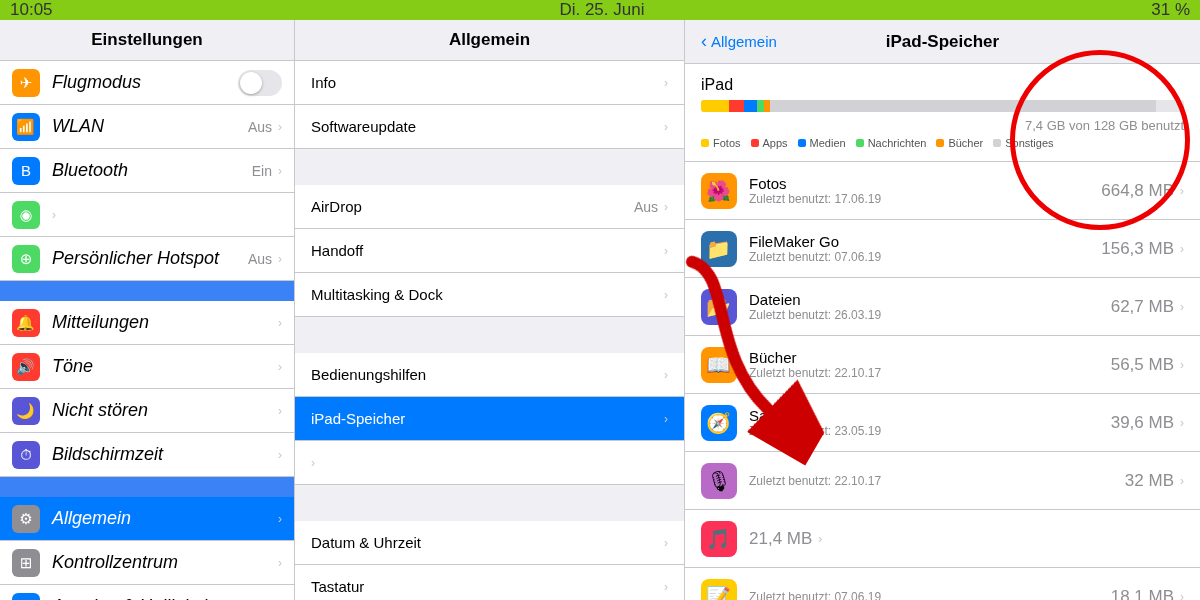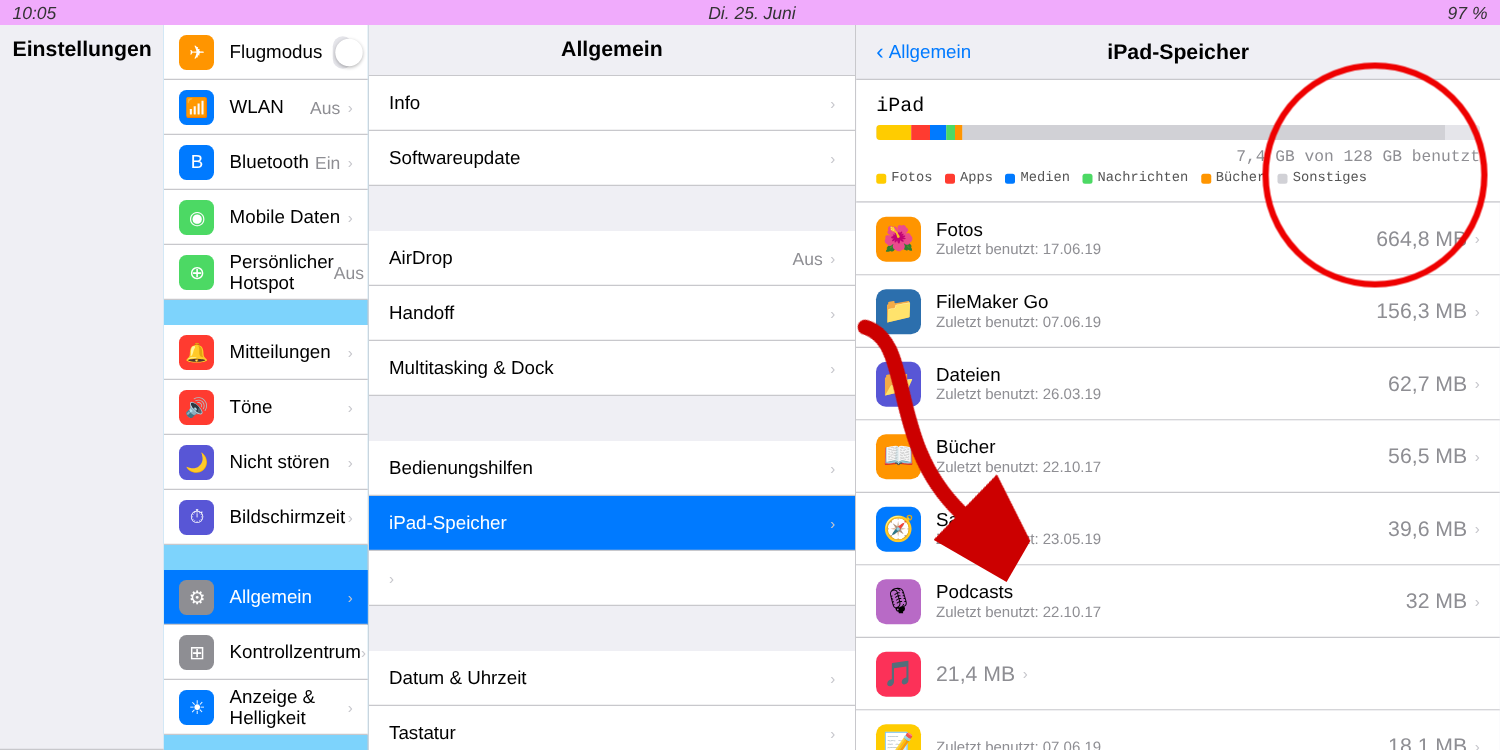--- a/index.html
+++ b/index.html
@@ -1,43 +1,42 @@
 <!DOCTYPE html>
 <html><head>
   <meta charset="utf-8">
   <style>
     * { margin: 0; padding: 0; box-sizing: border-box; }
     body { width: 1200px; height: 600px; overflow: hidden; display: flex; flex-direction: column; font-family: -apple-system, 'Helvetica Neue', Arial, sans-serif; background: #f2f2f7; }
 
     .top-bar {
       height: 20px;
-      background: #f0abfc;
+      background: #84cc16;
       display: flex;
       align-items: center;
       justify-content: space-between;
       padding: 0 10px;
-      font-size: 14px;
+      font-size: 17px;
       color: #333;
       flex-shrink: 0;
-      font-style: italic;
     }
 
     .main-area {
       display: flex;
       flex: 1;
       overflow: hidden;
     }
 
     
     .panel-left {
       width: 295px;
-      background: #7dd3fc;
+      background: #3b82f6;
       border-right: 1px solid #c8c8cc;
       display: flex;
-      flex-direction: row;
+      flex-direction: column;
       flex-shrink: 0;
     }
 
     .panel-header {
       text-align: center;
       padding: 10px;
       font-size: 17px;
       font-weight: 600;
       color: #000;
       background: #efeff4;
@@ -81,22 +80,23 @@
       display: flex;
       align-items: center;
       justify-content: center;
       font-size: 15px;
       color: #fff;
       flex-shrink: 0;
     }
 
     .item-label {
       flex: 1;
-      font-size: 15px;
+      font-size: 18px;
       color: #000;
+      font-style: italic;
     }
 
     .item-value {
       font-size: 14px;
       color: #8e8e93;
       margin-right: 6px;
     }
 
     .chevron {
       color: #c7c7cc;
@@ -217,21 +217,20 @@
       font-weight: 600;
       color: #000;
     }
 
     
     .storage-summary {
       background: #fff;
       margin: 0;
       padding: 12px 16px;
       border-bottom: 1px solid #c8c8cc;
-      font-family: Liberation Mono, monospace;
     }
 
     .storage-device-name {
       font-size: 16px;
       font-weight: 500;
       color: #000;
       margin-bottom: 6px;
     }
 
     .storage-bar-container {
@@ -347,21 +346,21 @@
       pointer-events: none;
       transform: rotate(30deg);
     }
   </style>
 </head>
 <body>
 
 <div class="top-bar">
   <span>10:05</span>
   <span>Di. 25. Juni</span>
-  <span>97 %</span>
+  <span>31 %</span>
 </div>
 
 <div class="main-area">
 
   <div class="panel-left">
     <div class="panel-header">Einstellungen</div>
     <div class="settings-list" id="settings-list">
         <div class="settings-item">
           <div class="item-icon" style="background: rgb(255, 149, 0);">✈</div>
           <span class="item-label">Flugmodus</span>
@@ -376,21 +375,20 @@
           <span class="chevron">›</span>
         </div>
         <div class="settings-item">
           <div class="item-icon" style="background: rgb(0, 122, 255);">B</div>
           <span class="item-label">Bluetooth</span>
           <span class="item-value">Ein</span>
           <span class="chevron">›</span>
         </div>
         <div class="settings-item">
           <div class="item-icon" style="background: rgb(76, 217, 100);">◉</div>
-          <span class="item-label">Mobile Daten</span>
           <span class="chevron">›</span>
         </div>
         <div class="settings-item">
           <div class="item-icon" style="background: rgb(76, 217, 100);">⊕</div>
           <span class="item-label">Persönlicher Hotspot</span>
           <span class="item-value">Aus</span>
           <span class="chevron">›</span>
         </div>
         <div class="settings-item group-start">
           <div class="item-icon" style="background: rgb(255, 59, 48);">🔔</div>
@@ -582,21 +580,20 @@
             <div class="app-info">
               <div class="app-name">Safari</div>
               <div class="app-date">Zuletzt benutzt: 23.05.19</div>
             </div>
             <span class="app-size">39,6 MB</span>
             <span class="chevron">›</span>
           </div>
           <div class="app-item">
             <div class="app-icon" style="background: rgb(184, 106, 198);">🎙</div>
             <div class="app-info">
-              <div class="app-name">Podcasts</div>
               <div class="app-date">Zuletzt benutzt: 22.10.17</div>
             </div>
             <span class="app-size">32 MB</span>
             <span class="chevron">›</span>
           </div>
           <div class="app-item">
             <div class="app-icon" style="background: rgb(252, 49, 88);">🎵</div>
             <span class="app-size">21,4 MB</span>
             <span class="chevron">›</span>
           </div>

